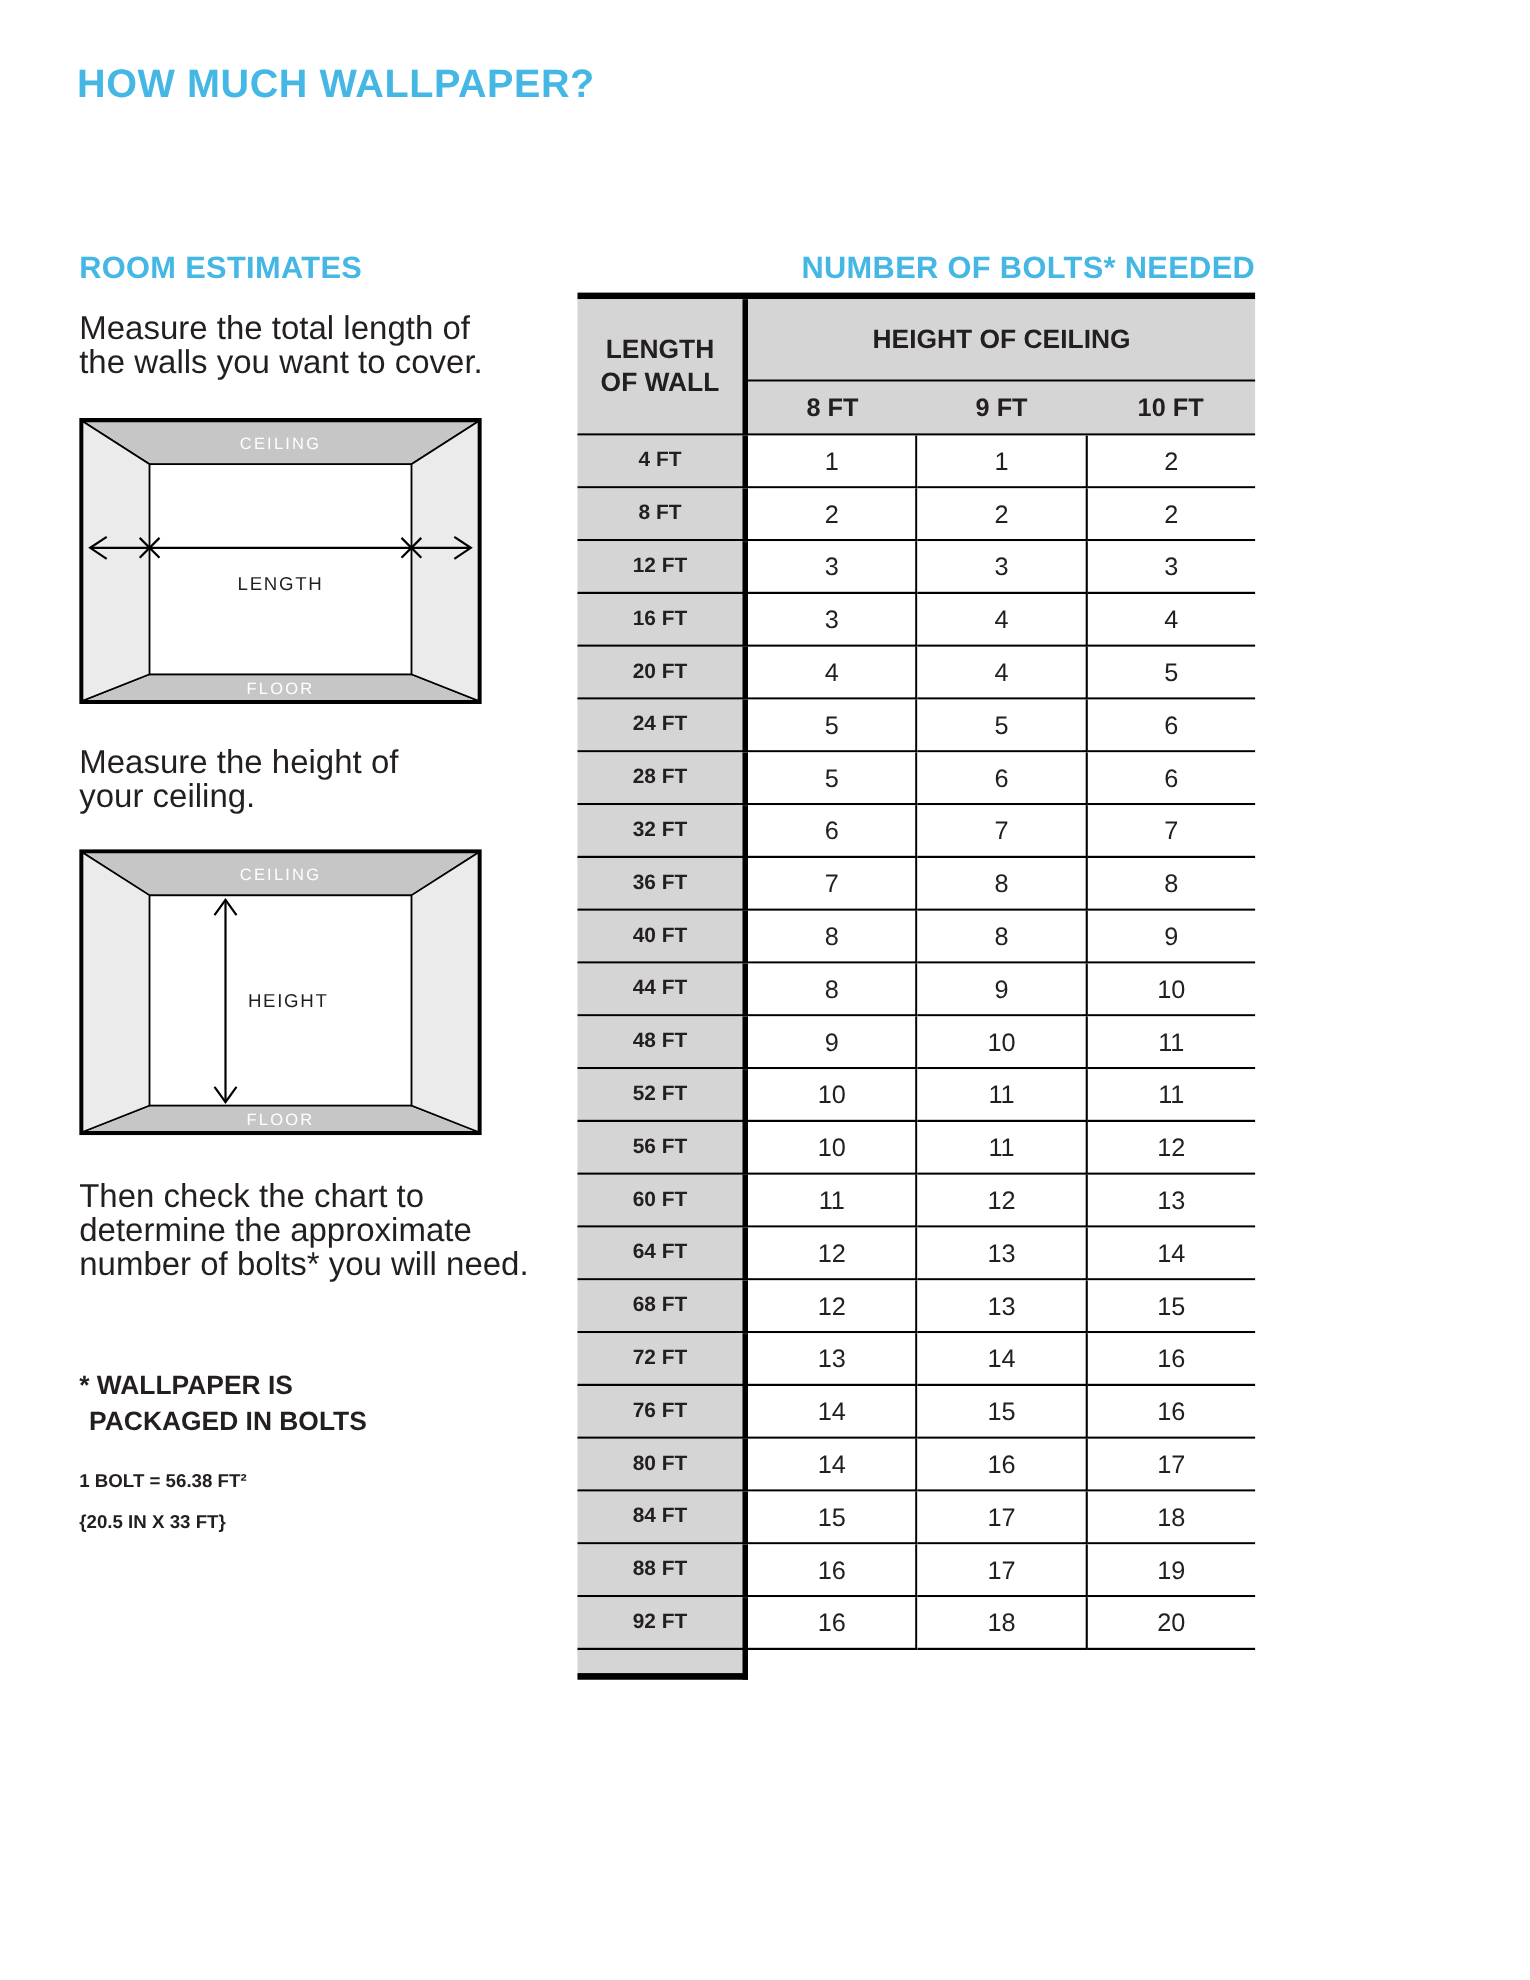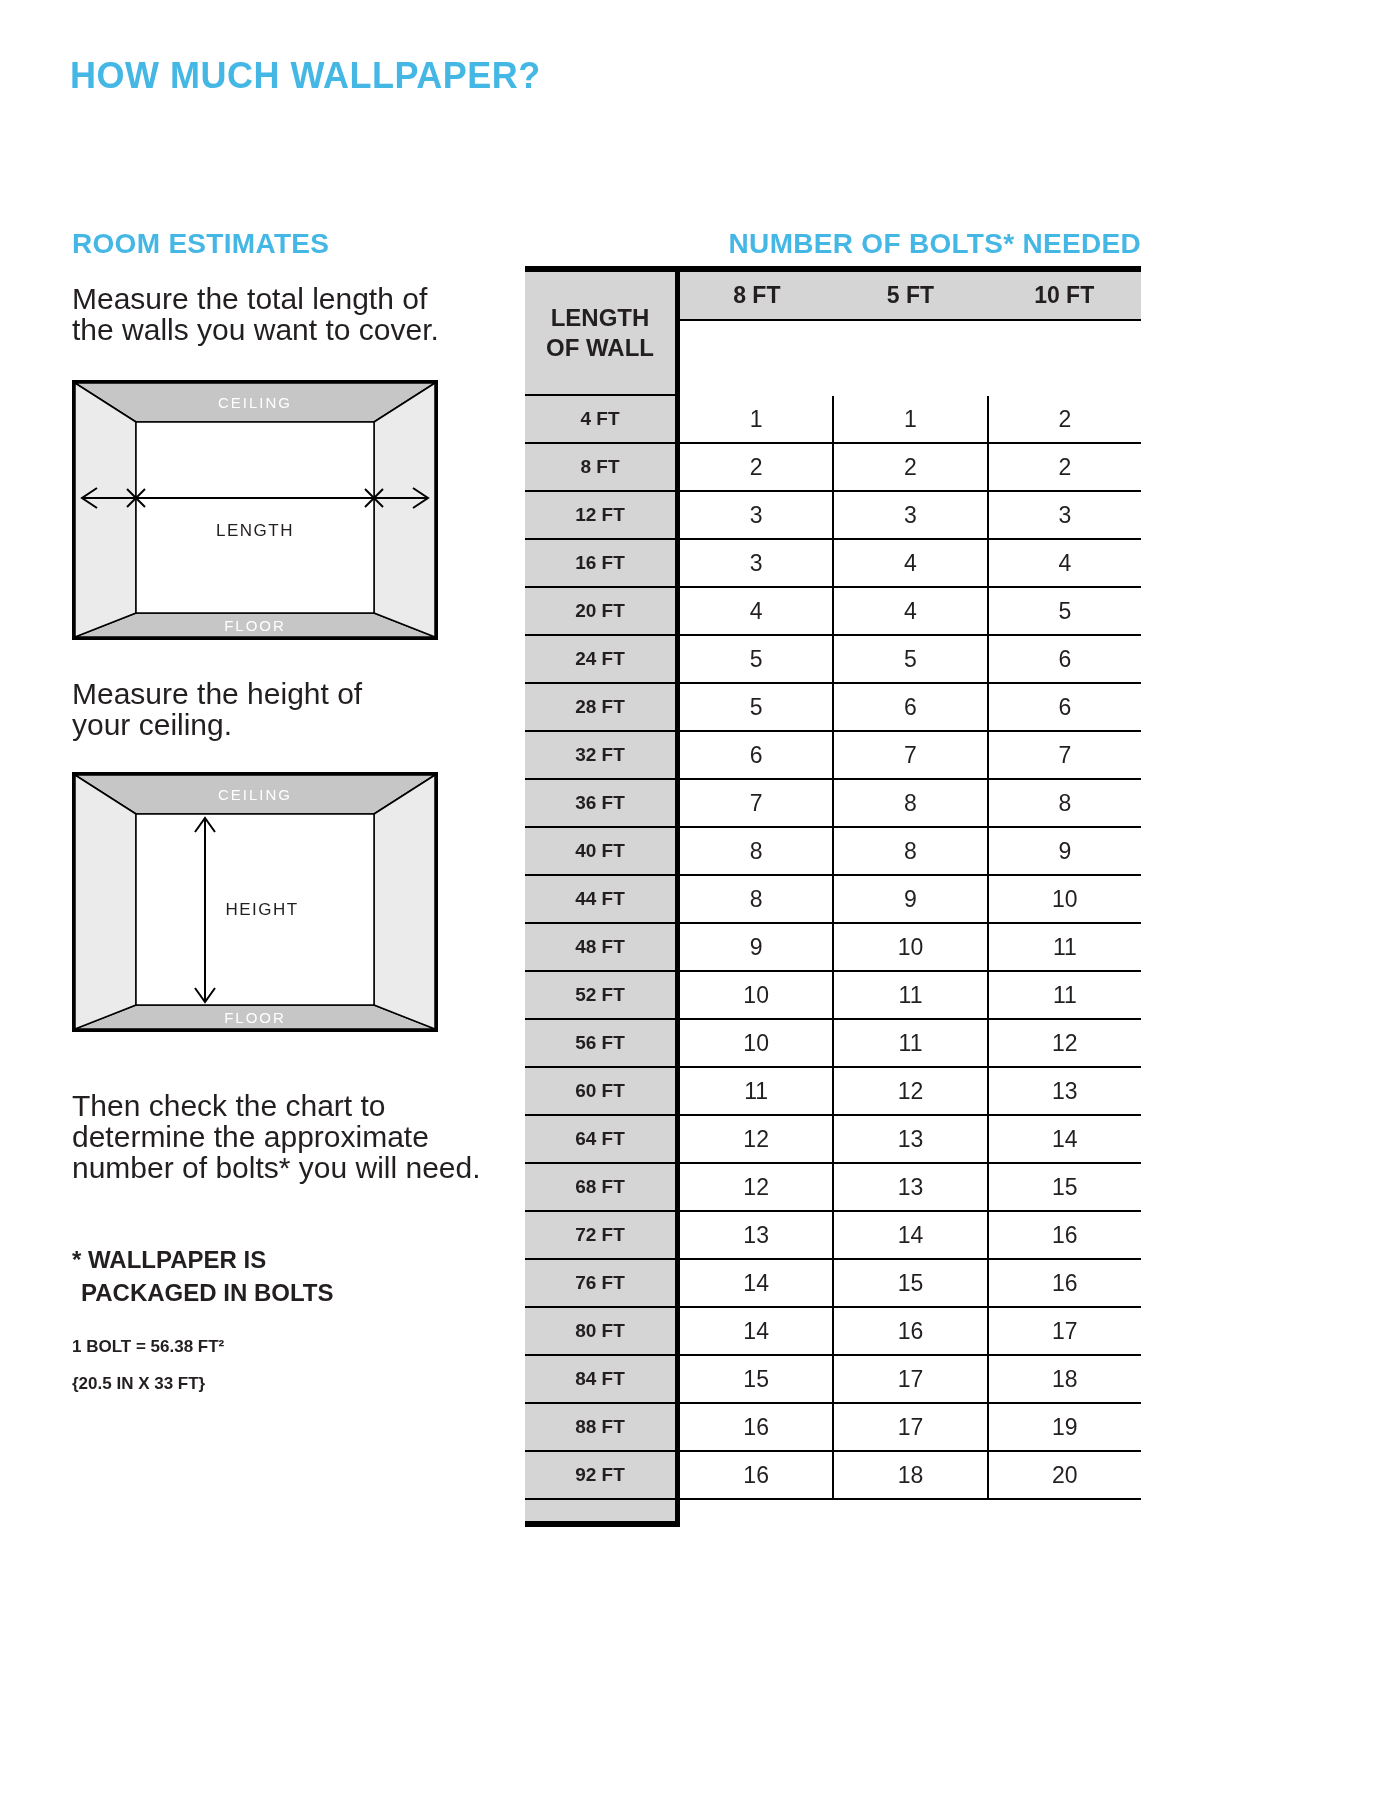--- a/index.html
+++ b/index.html
@@ -32,21 +32,21 @@
   }
   #room-estimates{ left:72px; top:228px; }
   #table-title{ left:525px; top:228px; width:616px; text-align:right; }
 
   .para{
     font-size:30px; line-height:31px;
     white-space:pre-line;
   }
   #para1{ left:72px; top:283px; }
   #para2{ left:72px; top:678px; }
-  #para3{ left:72px; top:1072px;margin-top:18px; }
+  #para3{ left:72px; top:1072px; }
 
   #diagram1{ left:72px; top:380px; }
   #diagram2{ left:72px; top:772px; }
 
   #footnote{
     left:72px; top:1243px;
     font-size:24px; font-weight:bold; line-height:33px;
   }
   #footnote .indent{ display:block; margin-left:9px; }
   #boltinfo{
@@ -179,23 +179,24 @@
   <div>{20.5 IN X 33 FT}</div>
 </div>
 
 <div class="abs section-title" id="table-title">NUMBER OF BOLTS* NEEDED</div>
 
 <div class="abs" id="bolts-table">
   <div class="thead">
     <div class="corner">LENGTH
 OF WALL</div>
     <div class="head-right">
+      <div class="group-head">HEIGHT OF CEILING</div>
       <div class="sub-heads">
         <div class="sub-head">8 FT</div>
-        <div class="sub-head">5 FT</div>
+        <div class="sub-head">9 FT</div>
         <div class="sub-head">10 FT</div>
       </div>
     </div>
   </div>
   <div id="table-body">
       <div class="trow">
         <div class="wall-cell">4 FT</div>
         <div class="data-cell vline">1</div>
         <div class="data-cell vline">1</div>
         <div class="data-cell">2</div>

